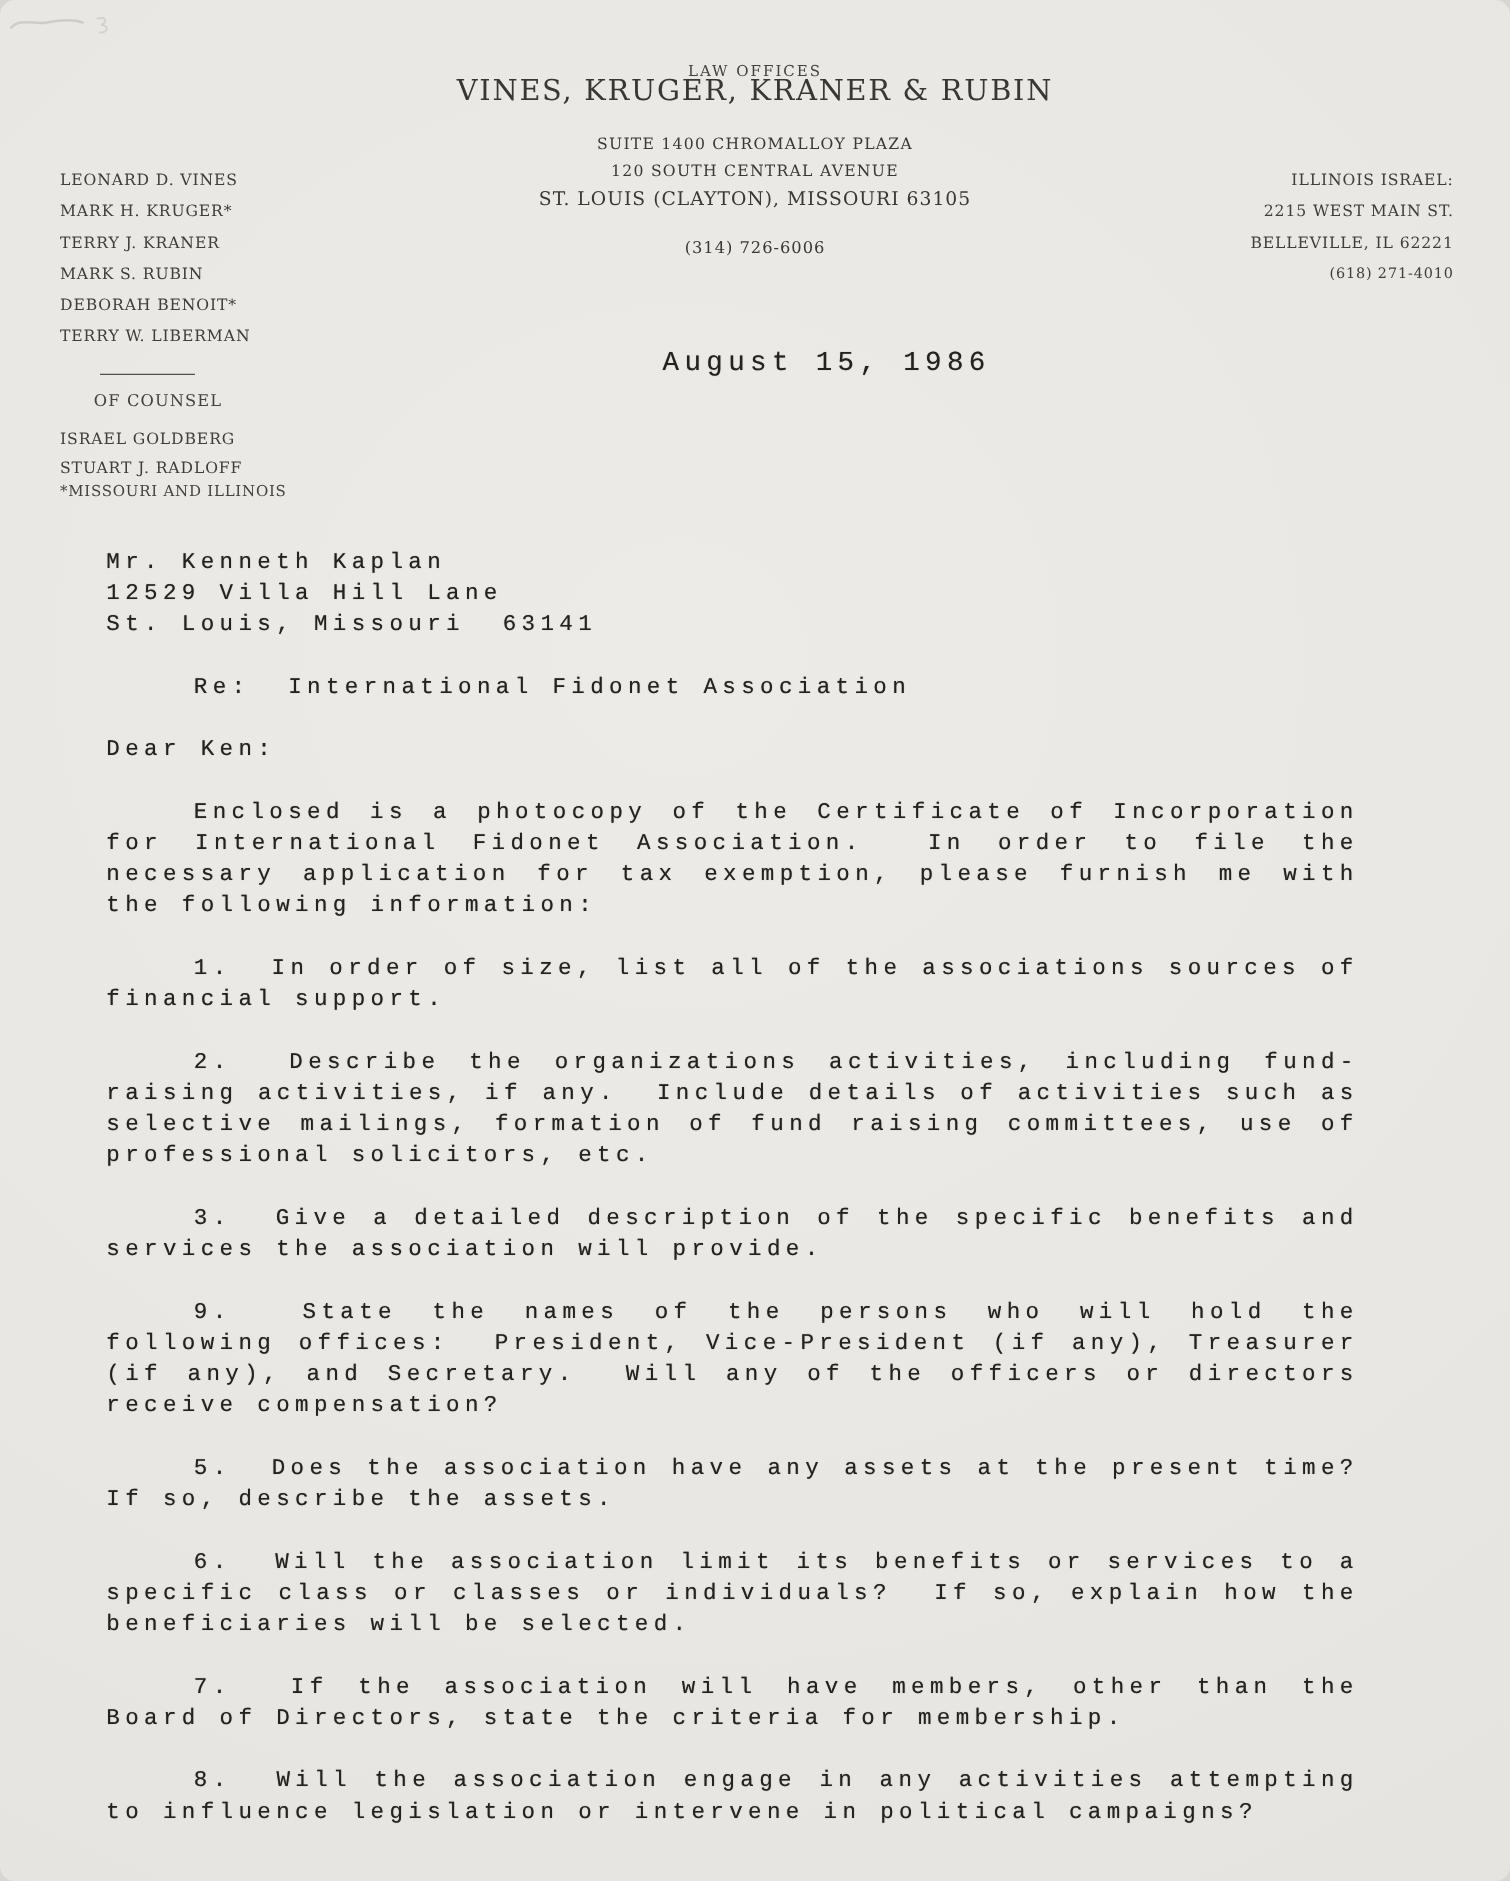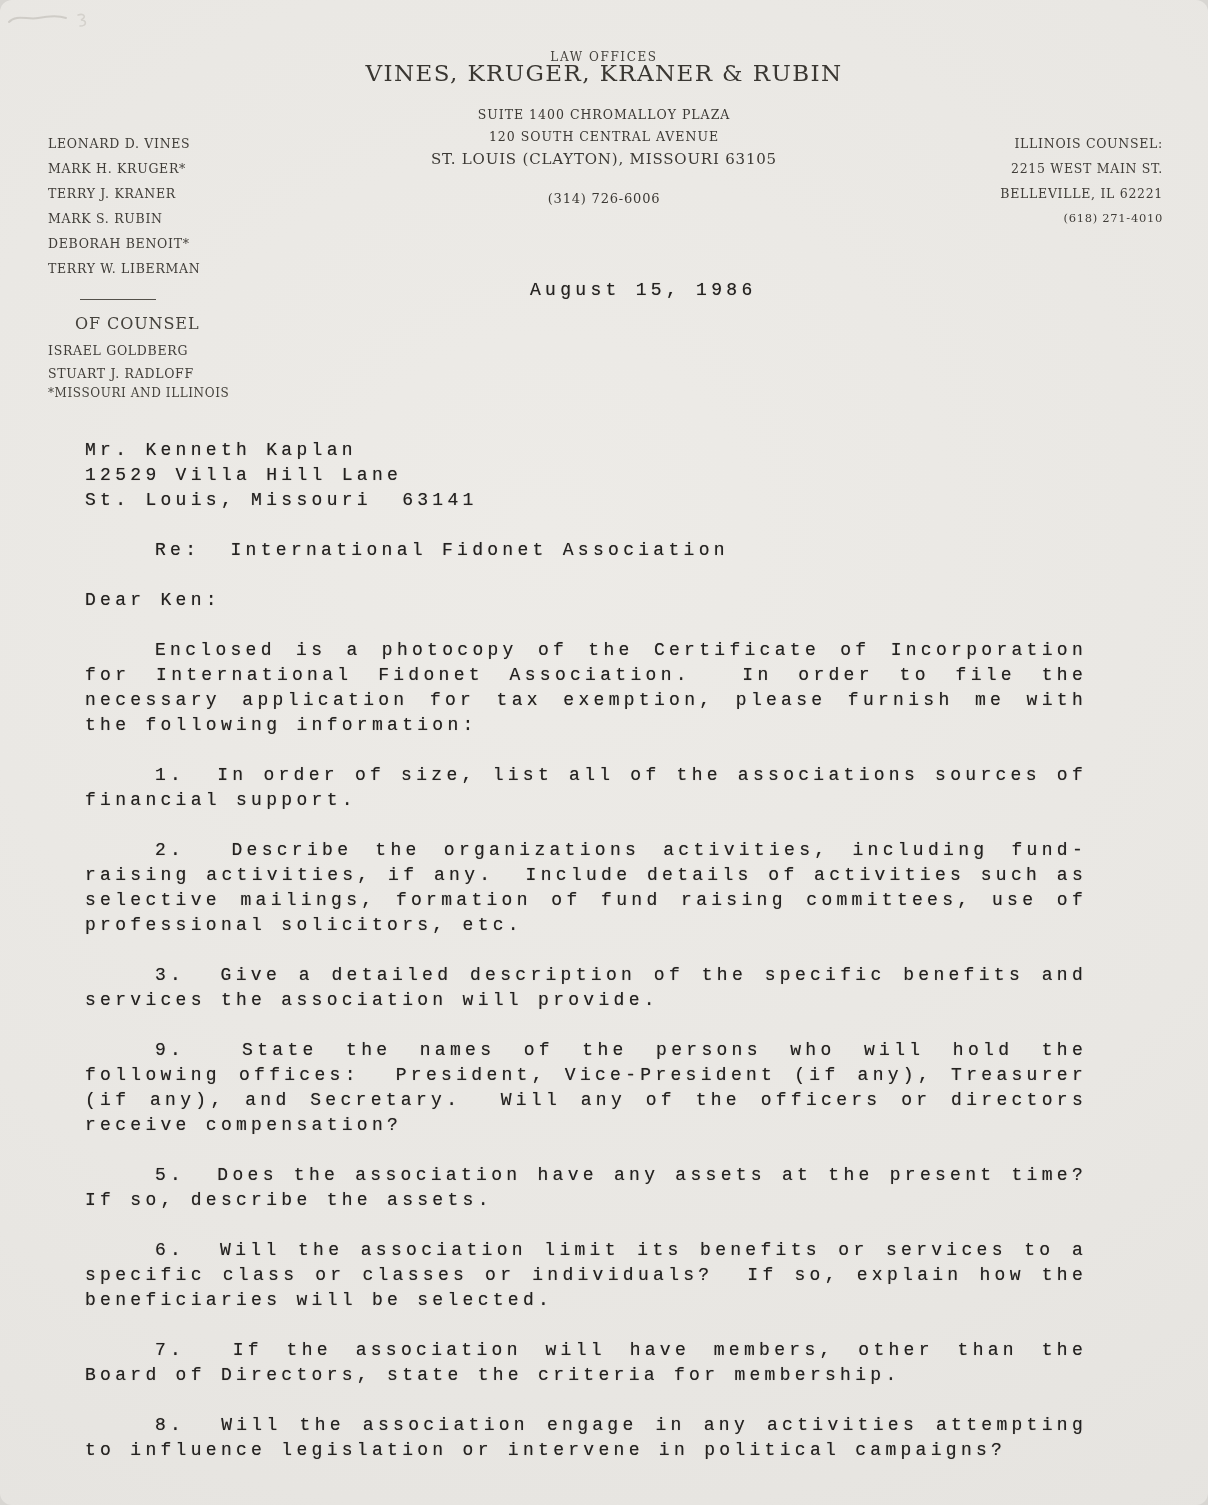--- a/index.html
+++ b/index.html
@@ -30,21 +30,21 @@
   .lh-attorneys {
     position: absolute; left: 48px; top: 131px;
     font-size: 12.5px; line-height: 25px; letter-spacing: 0.7px; color: #403d38;
   }
   .lh-divider {
     position: absolute; left: 80px; top: 299px; width: 76px;
     border-top: 1.6px solid #53504a;
   }
   .lh-of-counsel-label {
     position: absolute; left: 75px; top: 314px;
-    font-size: 16px; letter-spacing: 0.9px; color: #45423c;
+    font-size: 13px; letter-spacing: 0.9px; color: #45423c;
   }
   .lh-of-counsel {
     position: absolute; left: 48px; top: 340px;
     font-size: 12.5px; line-height: 22.5px; letter-spacing: 0.7px; color: #403d38;
   }
   .lh-license-note {
     position: absolute; left: 48px; top: 386px;
     font-size: 12px; letter-spacing: 0.6px; color: #45423c;
   }
   .lh-illinois {
@@ -54,21 +54,21 @@
   .lh-illinois .small { font-size: 11.5px; }
 
   
   .mono {
     font-family: "Liberation Mono", "DejaVu Sans Mono", monospace;
     color: #242220;
     text-shadow: 0 0 0.7px rgba(32, 30, 28, 0.55);
   }
   .typed-date {
     position: absolute; left: 530px; top: 278px;
-    font-size: 18px; line-height: 25px; letter-spacing: 4.3px; text-align: right;
+    font-size: 22px; line-height: 25px; letter-spacing: 4.3px; text-align: right;
   }
   .letter-body {
     position: absolute; left: 85px; top: 438px; width: 1002px;
     font-size: 18px; line-height: 25px; letter-spacing: 4.3px;
     text-align: justify;
   }
   .letter-body .pw { white-space: pre-wrap; }
   .block { margin-bottom: 25px; }
   .letter-body > :last-child { margin-bottom: 0; }
   .indent { text-indent: 70px; }
@@ -105,21 +105,21 @@
 
   <div class="lh-divider"></div>
   <div class="lh-of-counsel-label">OF COUNSEL</div>
   <div class="lh-of-counsel">
     <div>ISRAEL GOLDBERG</div>
     <div>STUART J. RADLOFF</div>
   </div>
   <div class="lh-license-note">*MISSOURI AND ILLINOIS</div>
 
   <div class="lh-illinois">
-    <div>ILLINOIS COUNSEL:</div>
+    <div>ILLINOIS ISRAEL:</div>
     <div>2215 WEST MAIN ST.</div>
     <div>BELLEVILLE, IL 62221</div>
     <div class="small">(618) 271-4010</div>
   </div>
 
   <div class="mono typed-date">August 15, 1986</div>
 
   <div class="mono letter-body">
     <div class="block">
       <div class="addr-line">Mr. Kenneth Kaplan</div>

